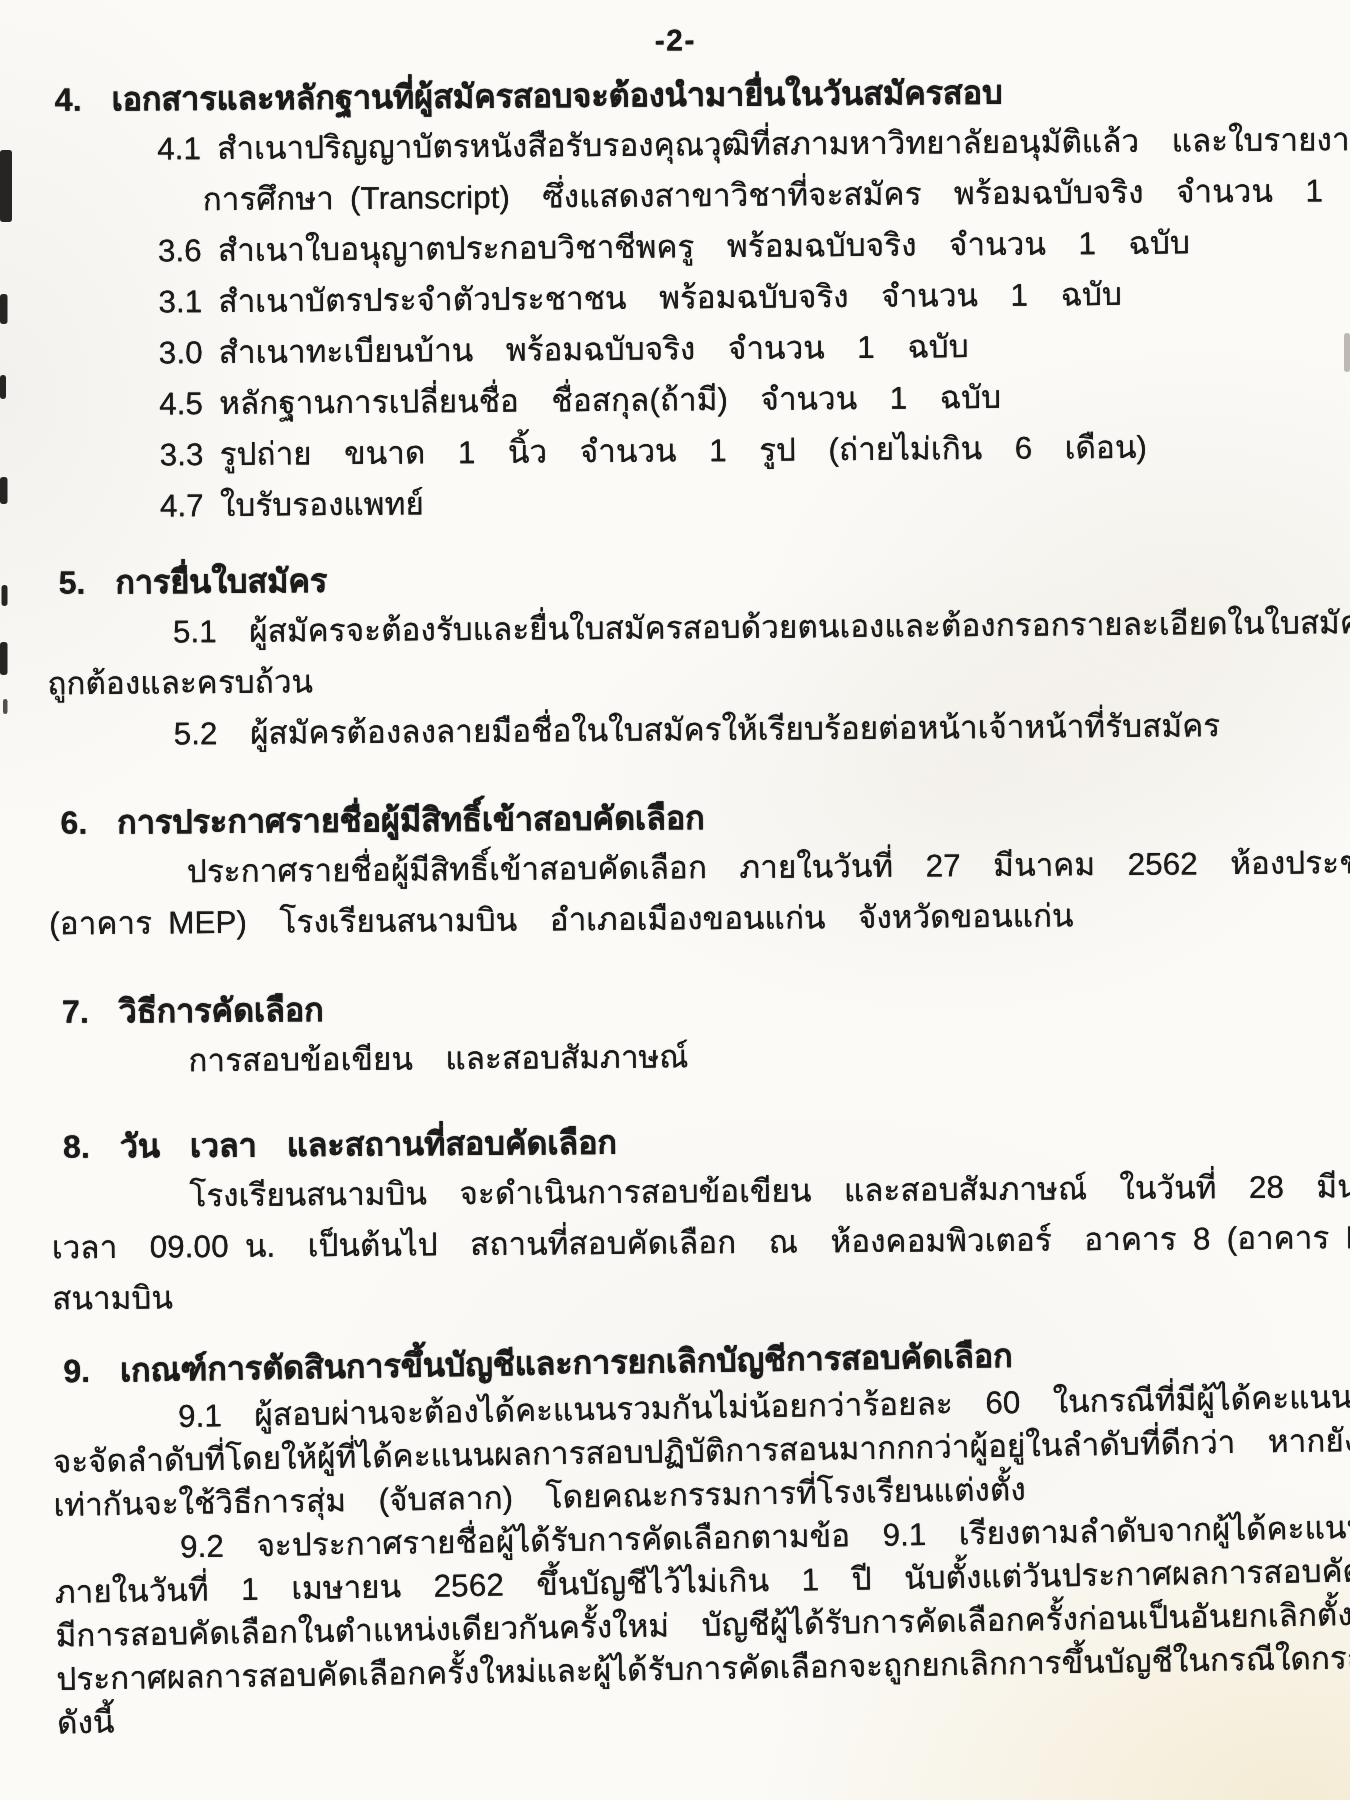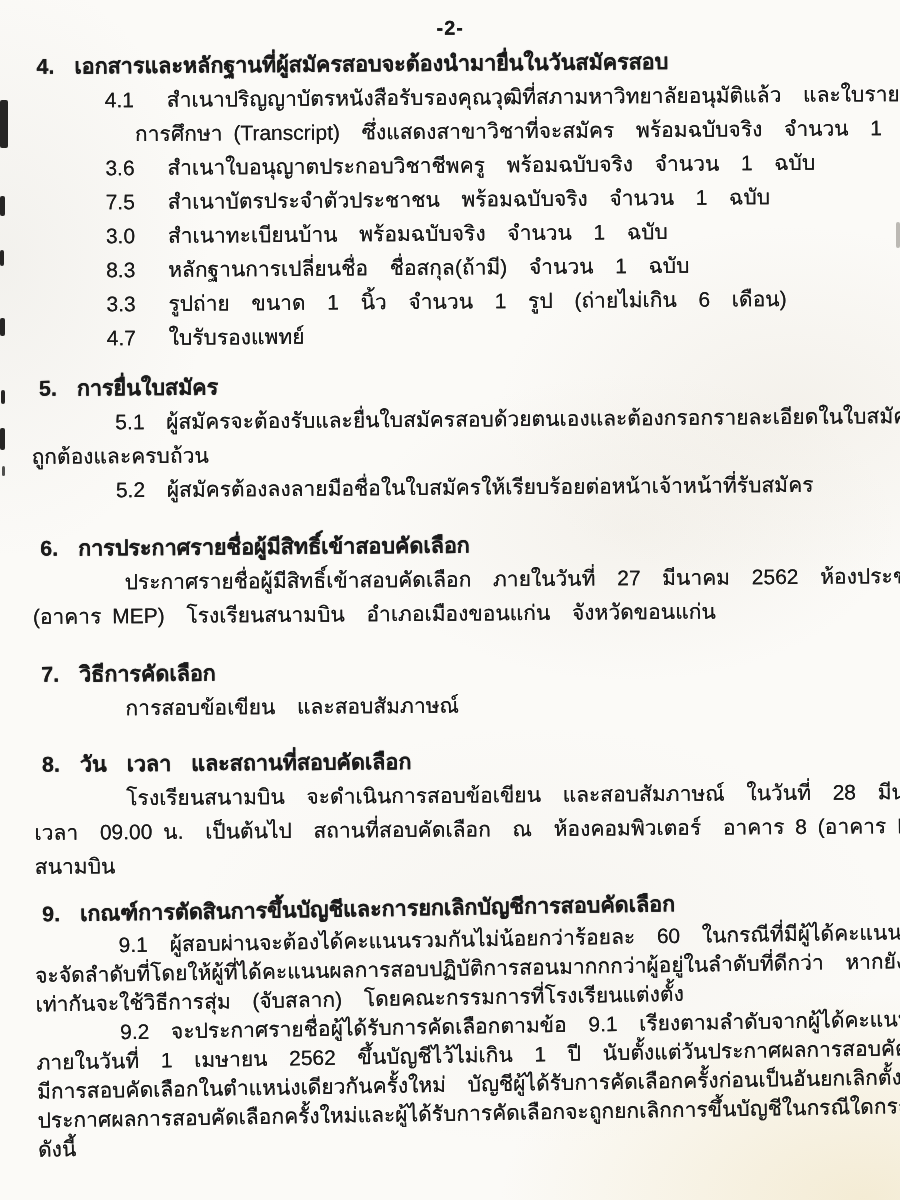--- a/index.html
+++ b/index.html
@@ -32,21 +32,21 @@
   .heading{
     font-size:21.5px;font-weight:700;line-height:34px;margin:0 0 0 36px;
     white-space:pre;text-shadow:0 0 .7px currentColor;word-spacing:4px;
   }
   .ln{
     font-size:21px;line-height:34px;white-space:pre;word-spacing:5px;
     text-shadow:0 0 .5px currentColor;
   }
   .item-row{display:flex;line-height:34px;font-size:21px;padding-left:104px;
     text-shadow:0 0 .5px currentColor;word-spacing:5px;}
-  .item-no{min-width:34px;margin-right:28px;}
+  .item-no{min-width:34px;margin-right:6px;}
   .item-text{white-space:pre;}
   .cont-item{margin-left:134px;}
   .flush{margin-left:28px;}
   .indent-para{margin-left:112px;}
   .indent-body{margin-left:120px;}
   .s4{margin-top:6px;}
   .s5{margin-top:16px;}
   .s6{margin-top:24px;}
   .s7{margin-top:24px;}
   .s8{margin-top:22px;}
@@ -86,29 +86,29 @@
       <div class="item-row">
         <span class="item-no">4.1</span>
         <span class="item-text">สำเนาปริญญาบัตรหนังสือรับรองคุณวุฒิที่สภามหาวิทยาลัยอนุมัติแล้ว  และใบรายงานผล</span>
       </div>
       <div class="ln cont-item">การศึกษา (Transcript)  ซึ่งแสดงสาขาวิชาที่จะสมัคร  พร้อมฉบับจริง  จำนวน  1  ฉบับ</div>
       <div class="item-row">
         <span class="item-no">3.6</span>
         <span class="item-text">สำเนาใบอนุญาตประกอบวิชาชีพครู  พร้อมฉบับจริง  จำนวน  1  ฉบับ</span>
       </div>
       <div class="item-row">
-        <span class="item-no">7.5</span>
+        <span class="item-no">3.1</span>
         <span class="item-text">สำเนาบัตรประจำตัวประชาชน  พร้อมฉบับจริง  จำนวน  1  ฉบับ</span>
       </div>
       <div class="item-row">
         <span class="item-no">3.0</span>
         <span class="item-text">สำเนาทะเบียนบ้าน  พร้อมฉบับจริง  จำนวน  1  ฉบับ</span>
       </div>
       <div class="item-row">
-        <span class="item-no">8.3</span>
+        <span class="item-no">4.5</span>
         <span class="item-text">หลักฐานการเปลี่ยนชื่อ  ชื่อสกุล(ถ้ามี)  จำนวน  1  ฉบับ</span>
       </div>
       <div class="item-row">
         <span class="item-no">3.3</span>
         <span class="item-text">รูปถ่าย  ขนาด  1  นิ้ว  จำนวน  1  รูป  (ถ่ายไม่เกิน  6  เดือน)</span>
       </div>
       <div class="item-row">
         <span class="item-no">4.7</span>
         <span class="item-text">ใบรับรองแพทย์</span>
       </div>

